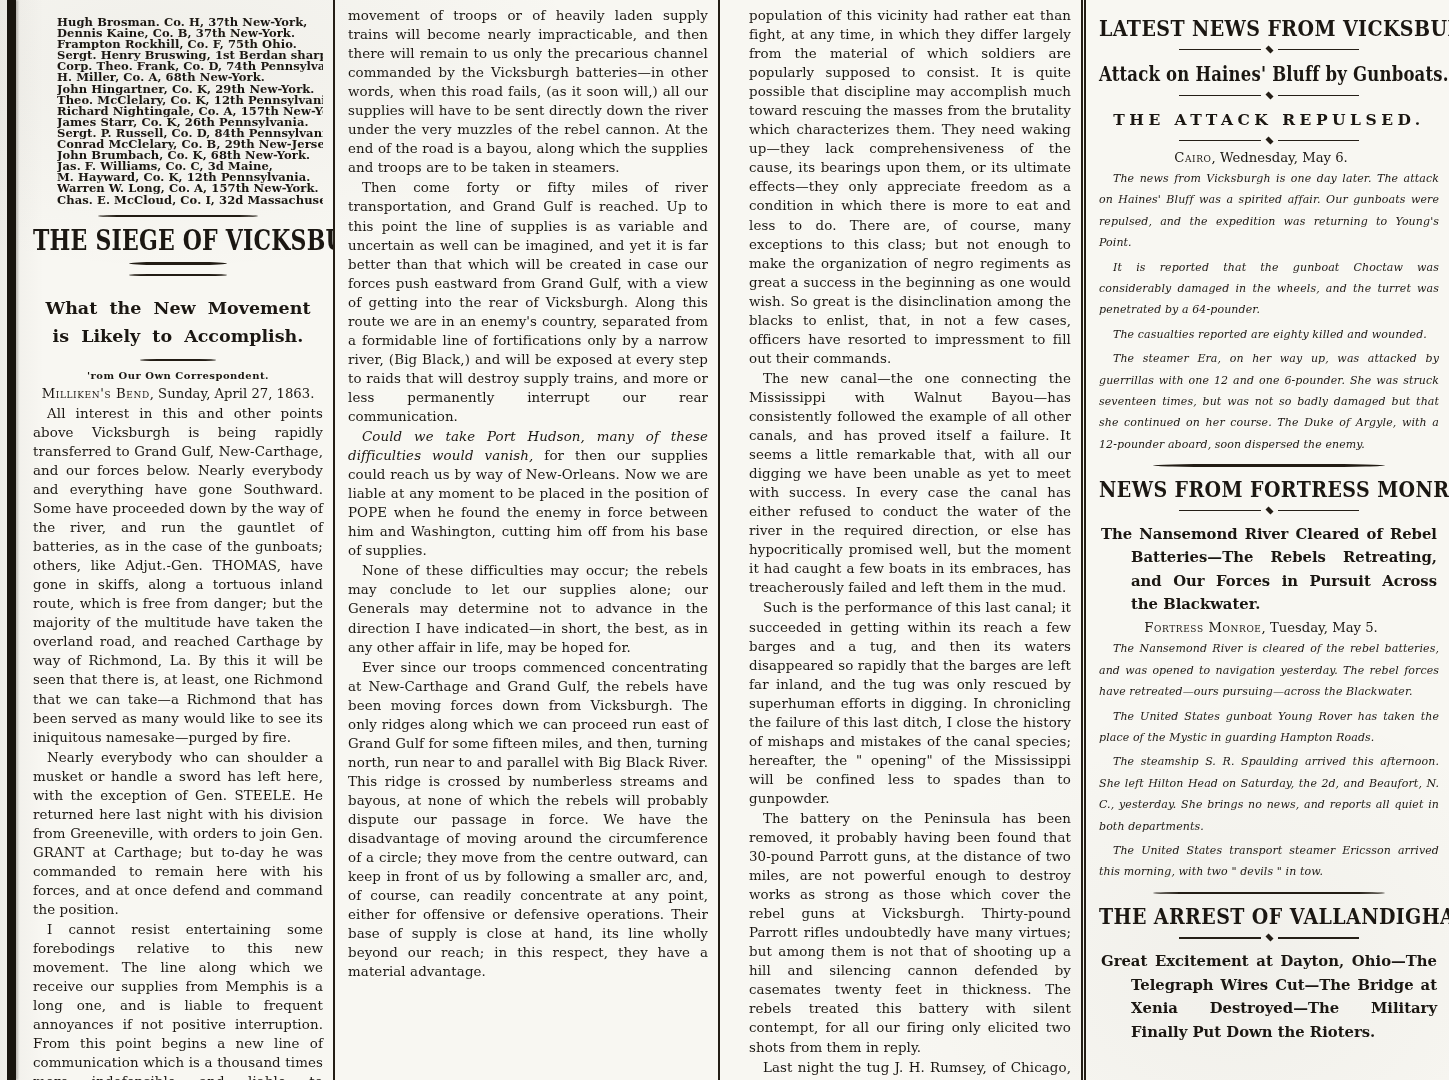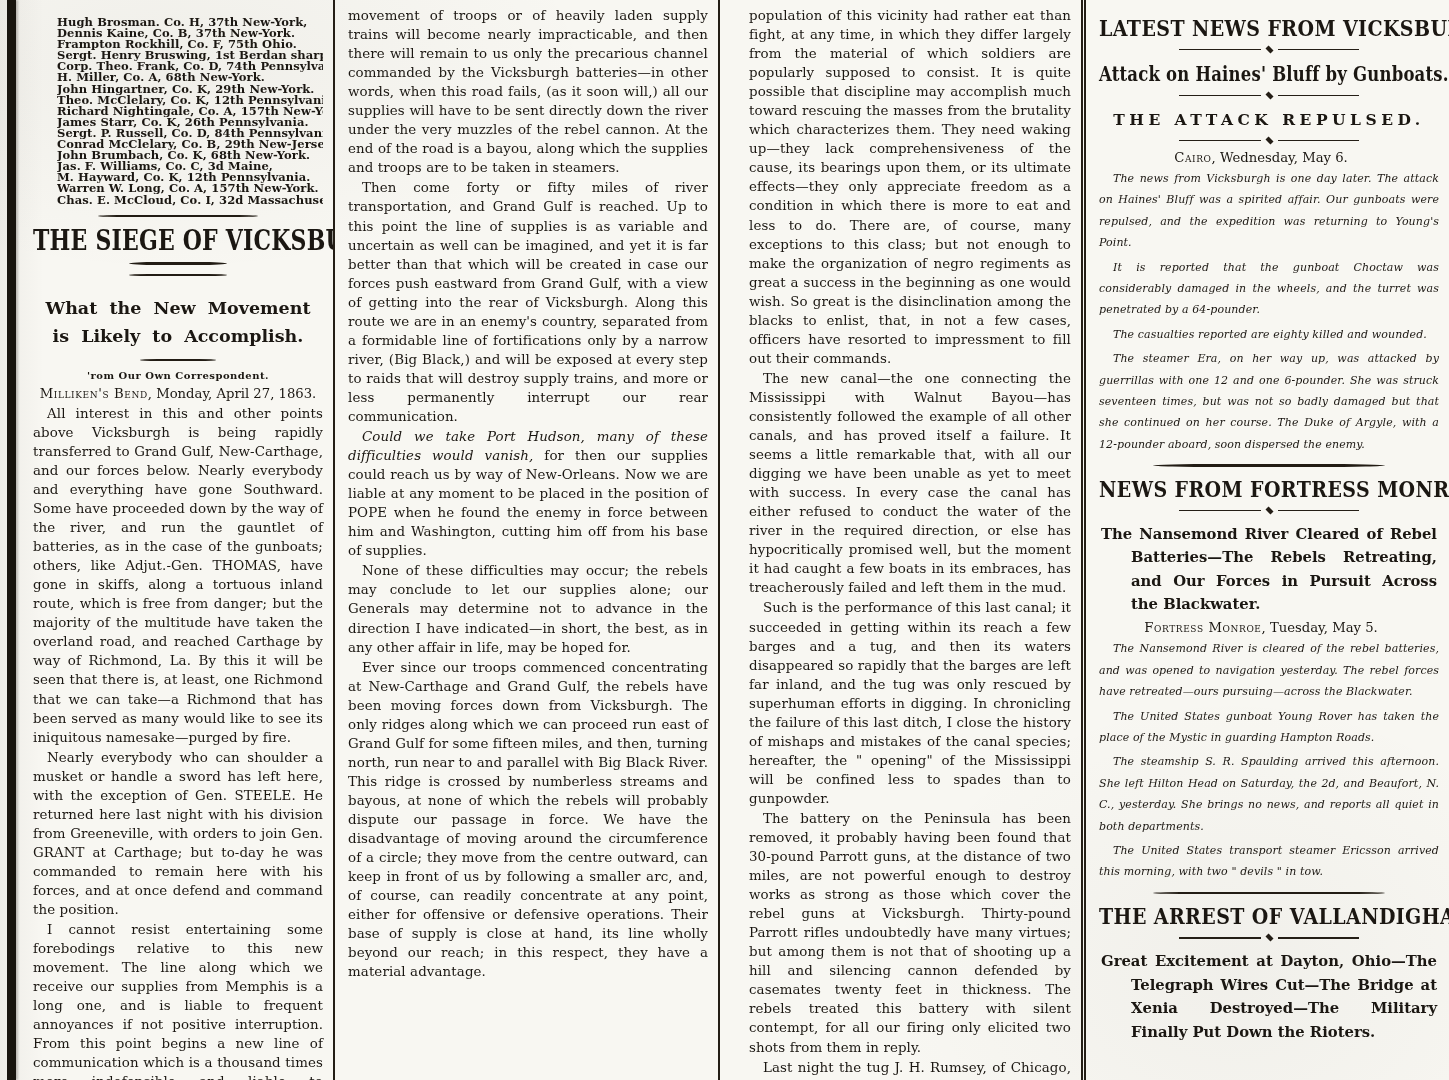--- a/index.html
+++ b/index.html
@@ -96,21 +96,21 @@
       </div>
 
       <div class="rule"></div>
       <h1 class="headline">THE SIEGE OF VICKSBURGH</h1>
       <div class="rule narrow"></div>
       <div class="rule narrow"></div>
       <h3 class="deck2">What the New Movement is Likely to Accomplish.</h3>
       <div class="rule tiny"></div>
       <div class="byline">'rom Our Own Correspondent.</div>
       <div class="dateline">
-        <span class="sc">Milliken's Bend</span><span>, Monday, April 27, 1863.</span>
+        <span class="sc">Milliken's Bend</span><span>, Sunday, April 27, 1863.</span>
       </div>
       <p class="bp">All interest in this and other points above Vicksburgh is being rapidly transferred to Grand Gulf, New-Carthage, and our forces below. Nearly everybody and everything have gone Southward. Some have proceeded down by the way of the river, and run the gauntlet of batteries, as in the case of the gunboats; others, like Adjut.-Gen. THOMAS, have gone in skiffs, along a tortuous inland route, which is free from danger; but the majority of the multitude have taken the overland road, and reached Carthage by way of Richmond, La. By this it will be seen that there is, at least, one Richmond that we can take—a Richmond that has been served as many would like to see its iniquitous namesake—purged by fire.</p>
       <p class="bp">Nearly everybody who can shoulder a musket or handle a sword has left here, with the exception of Gen. STEELE. He returned here last night with his division from Greeneville, with orders to join Gen. GRANT at Carthage; but to-day he was commanded to remain here with his forces, and at once defend and command the position.</p>
       <p class="bp">I cannot resist entertaining some forebodings relative to this new movement. The line along which we receive our supplies from Memphis is a long one, and is liable to frequent annoyances if not positive interruption. From this point begins a new line of communication which is a thousand times more indefensible and liable to interruption than the other. A single road thirty miles in length, narrow, ill-conditioned and tortuous, leads to within three miles of Carthage. Along this road the supplies for an immense army must be conveyed, which, as everybody knows, will prove an impossibility. In a short time it will become so badly damaged that the</p>
     </section>
 
     <section class="col col2">
       <p class="bp cont">movement of troops or of heavily laden supply trains will become nearly impracticable, and then there will remain to us only the precarious channel commanded by the Vicksburgh batteries—in other words, when this road fails, (as it soon will,) all our supplies will have to be sent directly down the river under the very muzzles of the rebel cannon. At the end of the road is a bayou, along which the supplies and troops are to be taken in steamers.</p>
       <p class="bp">Then come forty or fifty miles of river transportation, and Grand Gulf is reached. Up to this point the line of supplies is as variable and uncertain as well can be imagined, and yet it is far better than that which will be created in case our forces push eastward from Grand Gulf, with a view of getting into the rear of Vicksburgh. Along this route we are in an enemy's country, separated from a formidable line of fortifications only by a narrow river, (Big Black,) and will be exposed at every step to raids that will destroy supply trains, and more or less permanently interrupt our rear communication.</p>
       <p class="bp">

